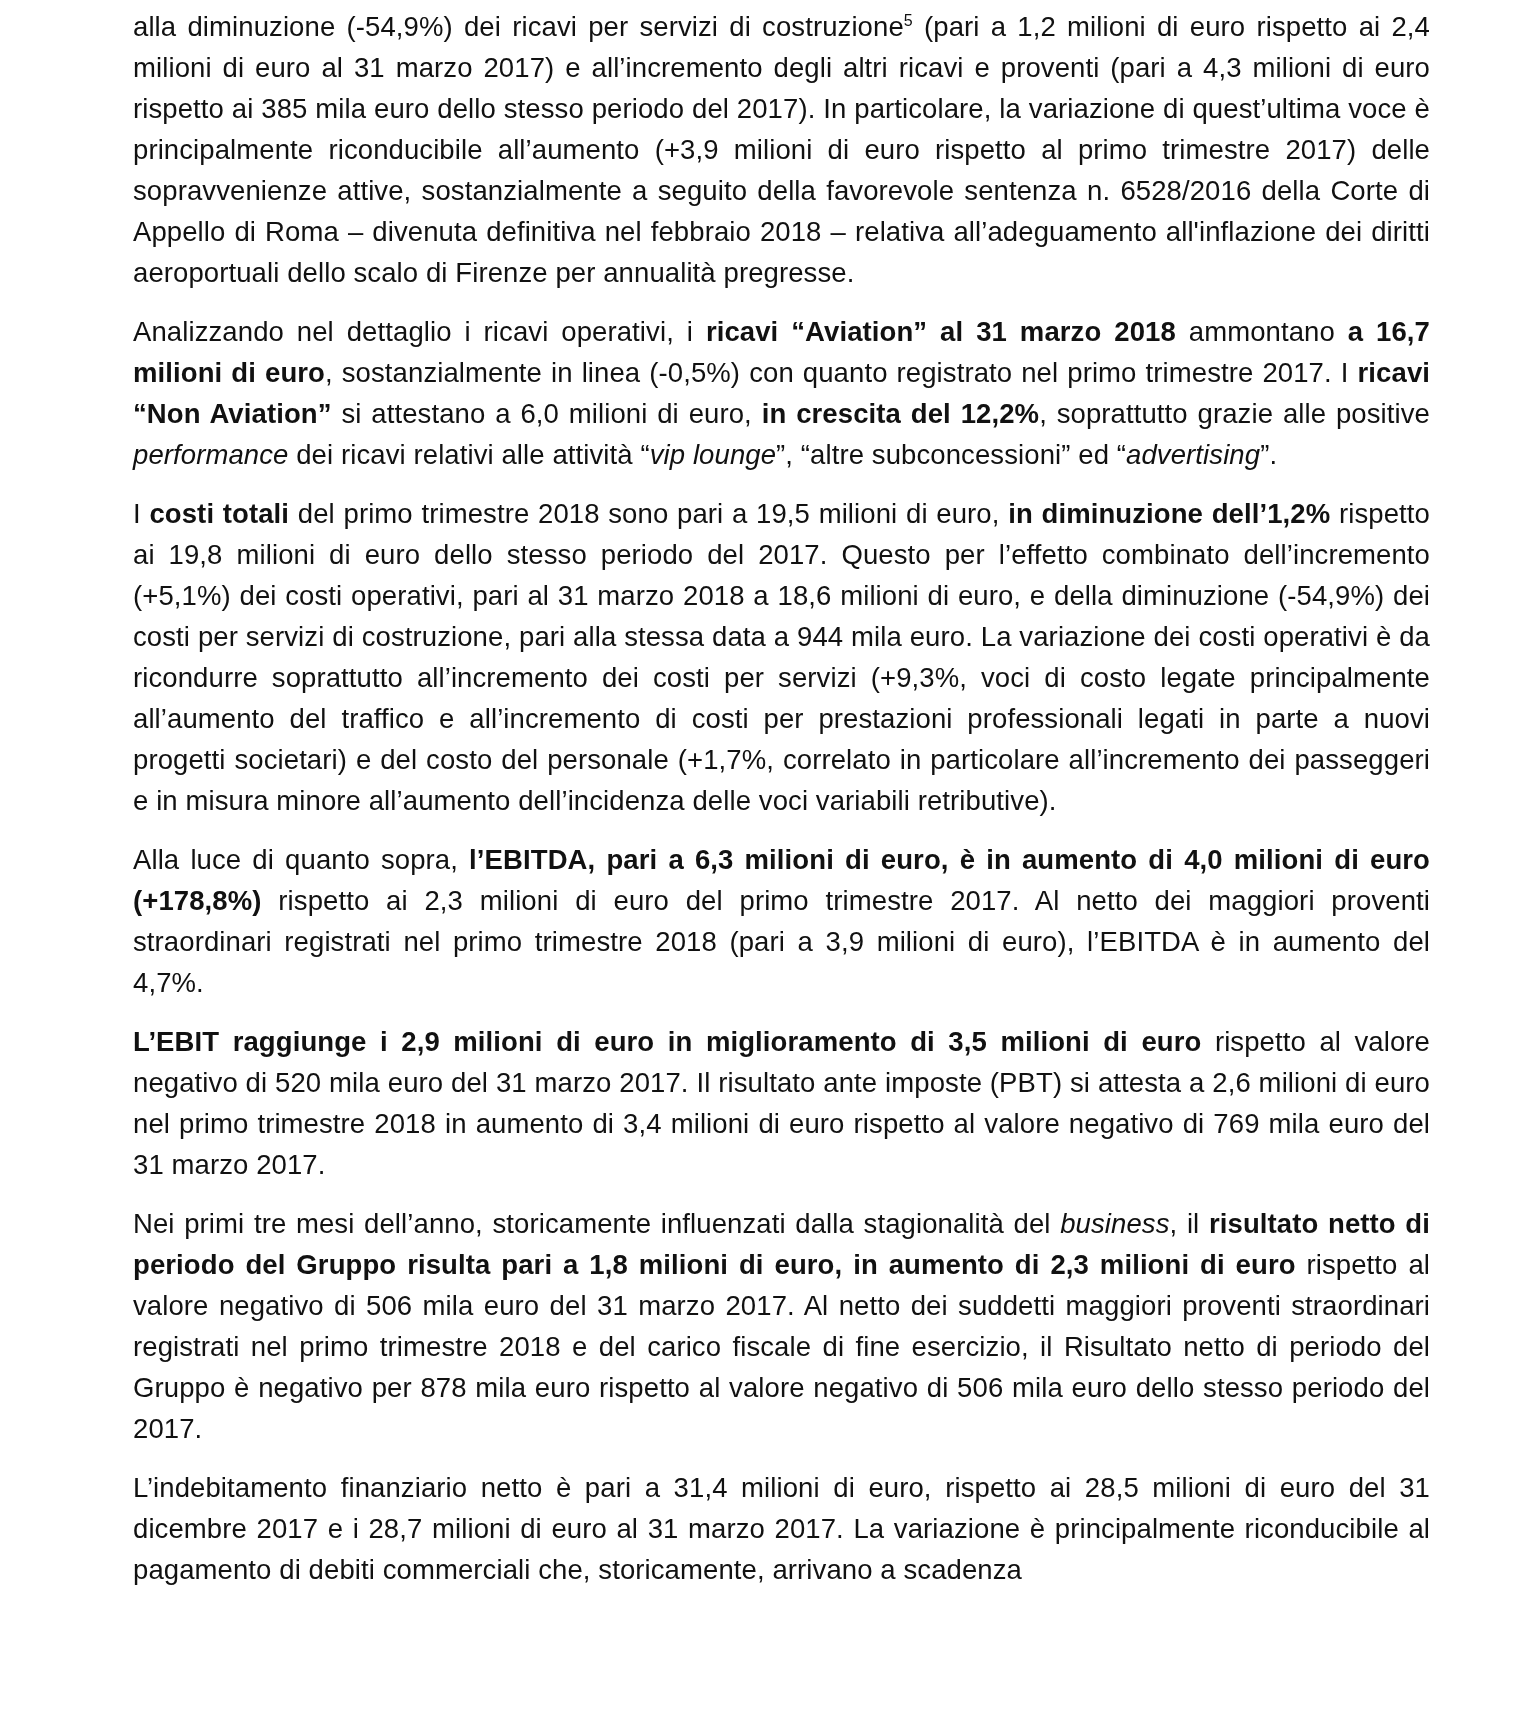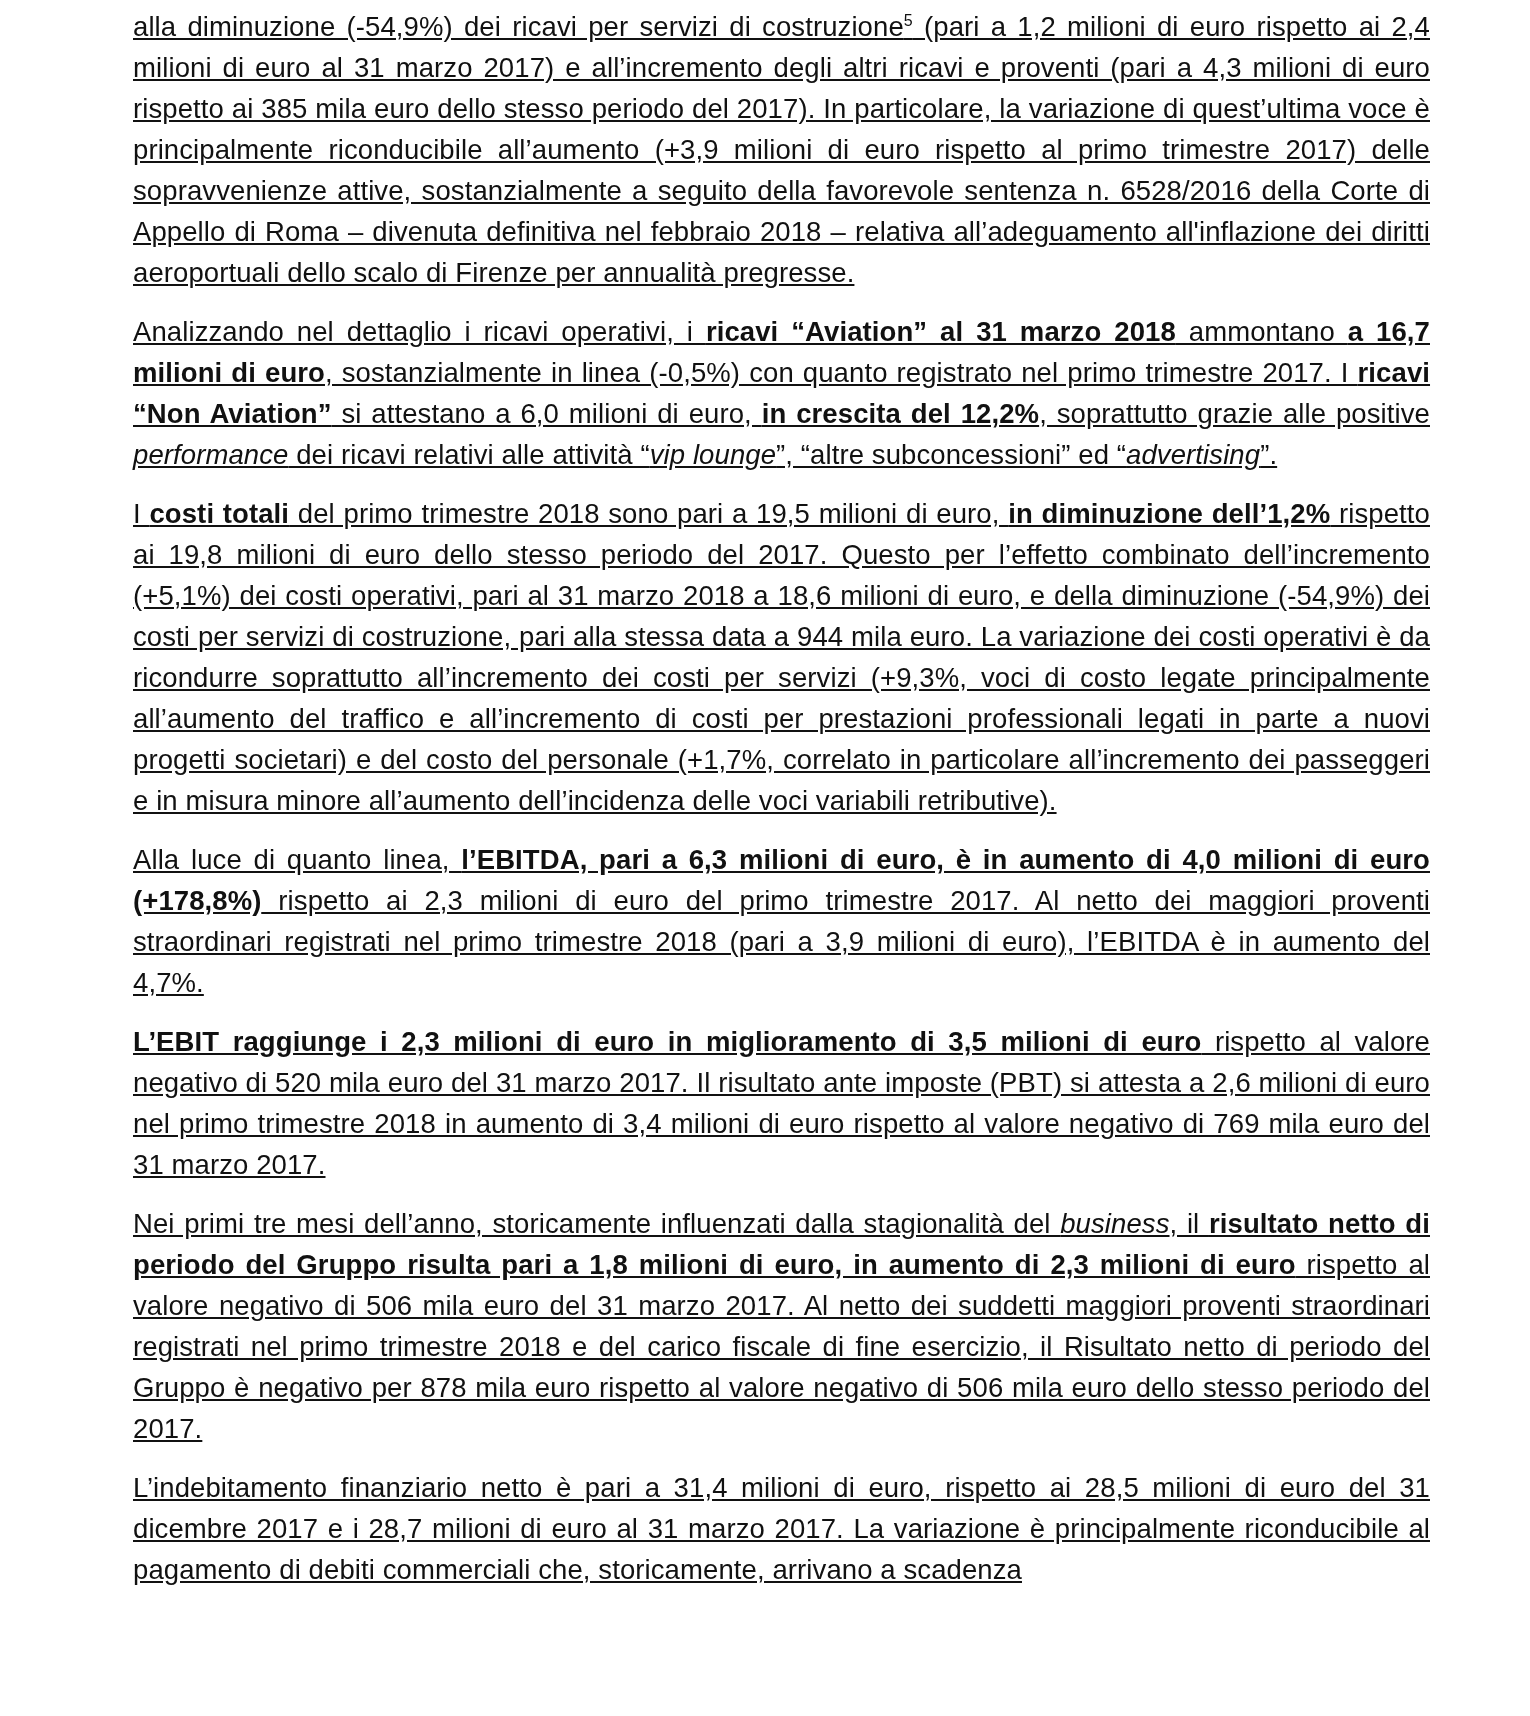--- a/index.html
+++ b/index.html
@@ -21,34 +21,33 @@
       color: #111111;
       font-family: "Liberation Sans", "DejaVu Sans", sans-serif;
       font-size: 27.5px;
       line-height: 41px;
     }
     .para {
       margin: 0 0 18px 0;
       text-align: justify;
       text-align-last: left;
       letter-spacing: 0.1px;
-      text-decoration: underline;
     }
     .seg-b { font-weight: bold; margin-top: 39px; }
     .seg-i { font-style: italic; margin-top: 34px; }
     .seg-sup {
       font-size: 16px;
       vertical-align: super;
       line-height: 0;
     }
   </style>
 </head>
 <body>
 
 <div class="page">
   <p class="para"><span>alla diminuzione (-54,9%) dei ricavi per servizi di costruzione</span><span class="seg-sup">5</span><span> (pari a 1,2 milioni di euro rispetto ai 2,4 milioni di euro al 31 marzo 2017) e all’incremento degli altri ricavi e proventi (pari a 4,3 milioni di euro rispetto ai 385 mila euro dello stesso periodo del 2017). In particolare, la variazione di quest’ultima voce è principalmente riconducibile all’aumento (+3,9 milioni di euro rispetto al primo trimestre 2017) delle sopravvenienze attive, sostanzialmente a seguito della favorevole sentenza n. 6528/2016 della Corte di Appello di Roma – divenuta definitiva nel febbraio 2018 – relativa all’adeguamento all'inflazione dei diritti aeroportuali dello scalo di Firenze per annualità pregresse.</span></p>
   <p class="para"><span>Analizzando nel dettaglio i ricavi operativi, i </span><span class="seg-b">ricavi “Aviation” al 31 marzo 2018</span><span> ammontano </span><span class="seg-b">a 16,7 milioni di euro</span><span>, sostanzialmente in linea (-0,5%) con quanto registrato nel primo trimestre 2017. I </span><span class="seg-b">ricavi “Non Aviation”</span><span> si attestano a 6,0 milioni di euro, </span><span class="seg-b">in crescita del 12,2%</span><span>, soprattutto grazie alle positive </span><span class="seg-i">performance</span><span> dei ricavi relativi alle attività “</span><span class="seg-i">vip lounge</span><span>”, “altre subconcessioni” ed “</span><span class="seg-i">advertising</span><span>”.</span></p>
   <p class="para"><span>I </span><span class="seg-b">costi totali</span><span> del primo trimestre 2018 sono pari a 19,5 milioni di euro, </span><span class="seg-b">in diminuzione dell’1,2%</span><span> rispetto ai 19,8 milioni di euro dello stesso periodo del 2017. Questo per l’effetto combinato dell’incremento (+5,1%) dei costi operativi, pari al 31 marzo 2018 a 18,6 milioni di euro, e della diminuzione (-54,9%) dei costi per servizi di costruzione, pari alla stessa data a 944 mila euro. La variazione dei costi operativi è da ricondurre soprattutto all’incremento dei costi per servizi (+9,3%, voci di costo legate principalmente all’aumento del traffico e all’incremento di costi per prestazioni professionali legati in parte a nuovi progetti societari) e del costo del personale (+1,7%, correlato in particolare all’incremento dei passeggeri e in misura minore all’aumento dell’incidenza delle voci variabili retributive).</span></p>
-  <p class="para"><span>Alla luce di quanto linea, </span><span class="seg-b">l’EBITDA, pari a 6,3 milioni di euro, è in aumento di 4,0 milioni di euro (+178,8%)</span><span> rispetto ai 2,3 milioni di euro del primo trimestre 2017. Al netto dei maggiori proventi straordinari registrati nel primo trimestre 2018 (pari a 3,9 milioni di euro), l’EBITDA è in aumento del 4,7%.</span></p>
-  <p class="para"><span class="seg-b">L’EBIT raggiunge i 2,3 milioni di euro in miglioramento di 3,5 milioni di euro</span><span> rispetto al valore negativo di 520 mila euro del 31 marzo 2017. Il risultato ante imposte (PBT) si attesta a 2,6 milioni di euro nel primo trimestre 2018 in aumento di 3,4 milioni di euro rispetto al valore negativo di 769 mila euro del 31 marzo 2017.</span></p>
+  <p class="para"><span>Alla luce di quanto sopra, </span><span class="seg-b">l’EBITDA, pari a 6,3 milioni di euro, è in aumento di 4,0 milioni di euro (+178,8%)</span><span> rispetto ai 2,3 milioni di euro del primo trimestre 2017. Al netto dei maggiori proventi straordinari registrati nel primo trimestre 2018 (pari a 3,9 milioni di euro), l’EBITDA è in aumento del 4,7%.</span></p>
+  <p class="para"><span class="seg-b">L’EBIT raggiunge i 2,9 milioni di euro in miglioramento di 3,5 milioni di euro</span><span> rispetto al valore negativo di 520 mila euro del 31 marzo 2017. Il risultato ante imposte (PBT) si attesta a 2,6 milioni di euro nel primo trimestre 2018 in aumento di 3,4 milioni di euro rispetto al valore negativo di 769 mila euro del 31 marzo 2017.</span></p>
   <p class="para"><span>Nei primi tre mesi dell’anno, storicamente influenzati dalla stagionalità del </span><span class="seg-i">business</span><span>, il </span><span class="seg-b">risultato netto di periodo del Gruppo risulta pari a 1,8 milioni di euro, in aumento di 2,3 milioni di euro</span><span> rispetto al valore negativo di 506 mila euro del 31 marzo 2017. Al netto dei suddetti maggiori proventi straordinari registrati nel primo trimestre 2018 e del carico fiscale di fine esercizio, il Risultato netto di periodo del Gruppo è negativo per 878 mila euro rispetto al valore negativo di 506 mila euro dello stesso periodo del 2017.</span></p>
   <p class="para"><span>L’indebitamento finanziario netto è pari a 31,4 milioni di euro, rispetto ai 28,5 milioni di euro del 31 dicembre 2017 e i 28,7 milioni di euro al 31 marzo 2017. La variazione è principalmente riconducibile al pagamento di debiti commerciali che, storicamente, arrivano a scadenza</span></p>
 </div>
 
 </body></html>

